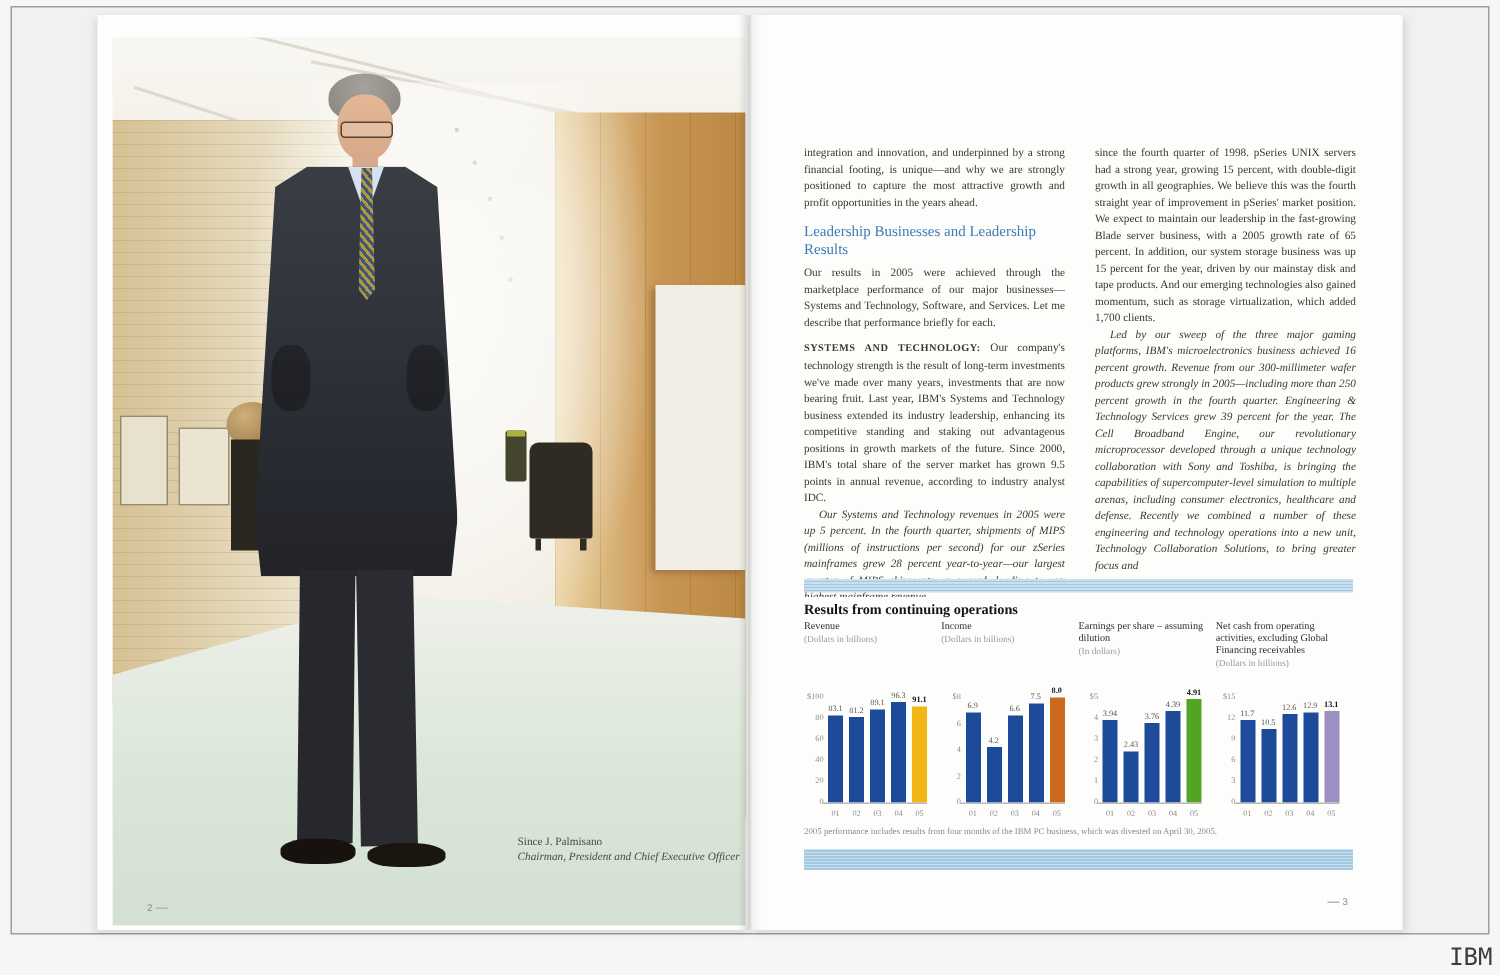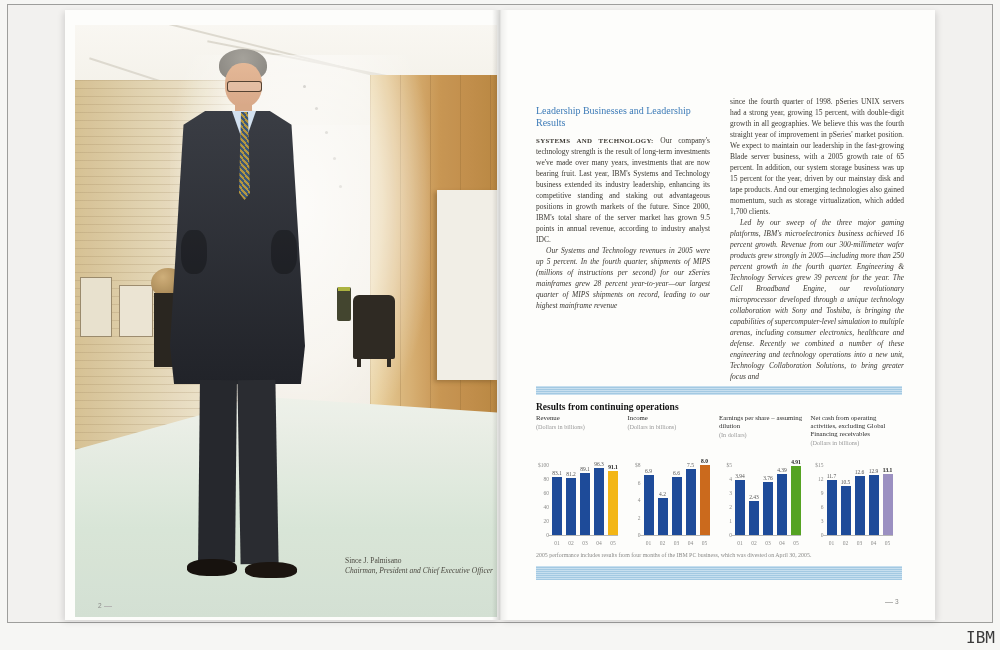--- a/index.html
+++ b/index.html
@@ -161,21 +161,23 @@
       <div>Since J. Palmisano</div>
       <div class="it">Chairman, President and Chief Executive Officer</div>
     </div>
     <div class="pagenum pn-left">2</div>
   </div>
 
   <div class="spine"></div>
 
   <div class="page page-right">
     <div class="col col1">
+        <p>integration and innovation, and underpinned by a strong financial footing, is unique—and why we are strongly positioned to capture the most attractive growth and profit opportunities in the years ahead.</p>
         <div class="sec-heading">Leadership Businesses and Leadership Results</div>
+        <p>Our results in 2005 were achieved through the marketplace performance of our major businesses— Systems and Technology, Software, and Services. Let me describe that performance briefly for each.</p>
         <p class="sp"><span class="lead">SYSTEMS AND TECHNOLOGY: </span>Our company's technology strength is the result of long-term investments we've made over many years, investments that are now bearing fruit. Last year, IBM's Systems and Technology business extended its industry leadership, enhancing its competitive standing and staking out advantageous positions in growth markets of the future. Since 2000, IBM's total share of the server market has grown 9.5 points in annual revenue, according to industry analyst IDC.</p>
         <p class="ind">Our Systems and Technology revenues in 2005 were up 5 percent. In the fourth quarter, shipments of MIPS (millions of instructions per second) for our zSeries mainframes grew 28 percent year-to-year—our largest quarter of MIPS shipments on record, leading to our highest mainframe revenue</p>
       </div>
     <div class="col col2">
         <p>since the fourth quarter of 1998. pSeries UNIX servers had a strong year, growing 15 percent, with double-digit growth in all geographies. We believe this was the fourth straight year of improvement in pSeries' market position. We expect to maintain our leadership in the fast-growing Blade server business, with a 2005 growth rate of 65 percent. In addition, our system storage business was up 15 percent for the year, driven by our mainstay disk and tape products. And our emerging technologies also gained momentum, such as storage virtualization, which added 1,700 clients.</p>
         <p class="ind">Led by our sweep of the three major gaming platforms, IBM's microelectronics business achieved 16 percent growth. Revenue from our 300-millimeter wafer products grew strongly in 2005—including more than 250 percent growth in the fourth quarter. Engineering &amp; Technology Services grew 39 percent for the year. The Cell Broadband Engine, our revolutionary microprocessor developed through a unique technology collaboration with Sony and Toshiba, is bringing the capabilities of supercomputer-level simulation to multiple arenas, including consumer electronics, healthcare and defense. Recently we combined a number of these engineering and technology operations into a new unit, Technology Collaboration Solutions, to bring greater focus and</p>
       </div>
 
     <div class="chart-section">
       <div class="band band1"></div>

